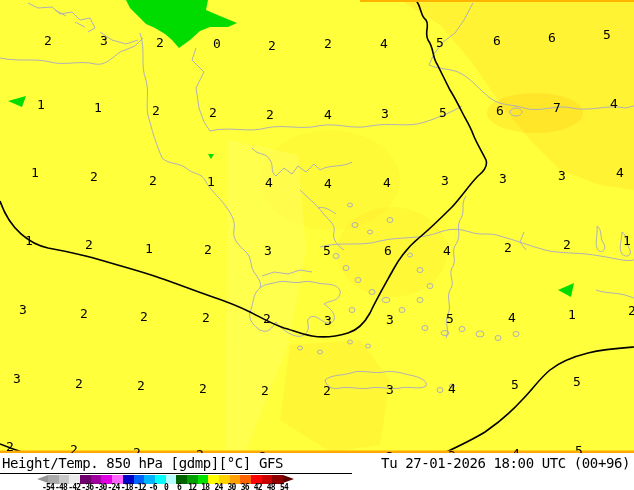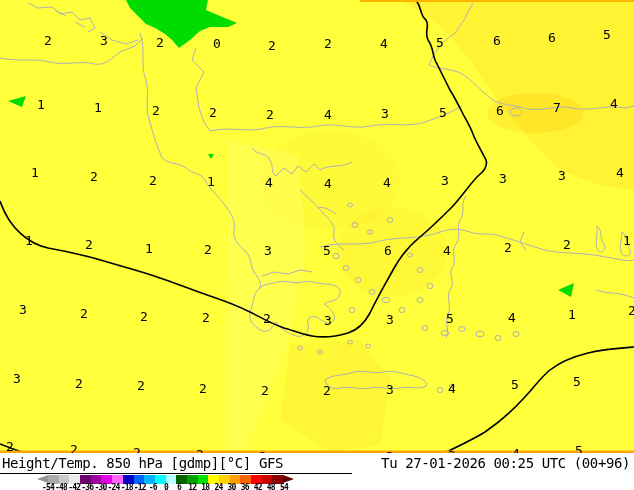--- a/index.html
+++ b/index.html
@@ -255,14 +255,14 @@
       <span style="left: 131.111px;">6</span>
       <span style="left: 144.222px;">12</span>
       <span style="left: 157.333px;">18</span>
       <span style="left: 170.444px;">24</span>
       <span style="left: 183.556px;">30</span>
       <span style="left: 196.667px;">36</span>
       <span style="left: 209.778px;">42</span>
       <span style="left: 222.889px;">48</span>
       <span style="left: 236px;">54</span>
     </div>
-  <div id="datetime-label">Tu 27-01-2026 00:25 UTC (00+96)</div>
+  <div id="datetime-label">Tu 27-01-2026 18:00 UTC (00+96)</div>
 </div>
 
 </body></html>

